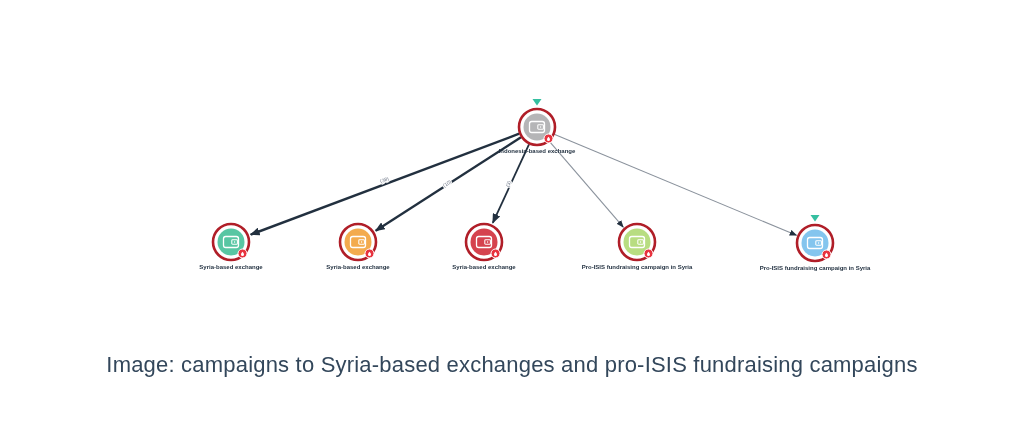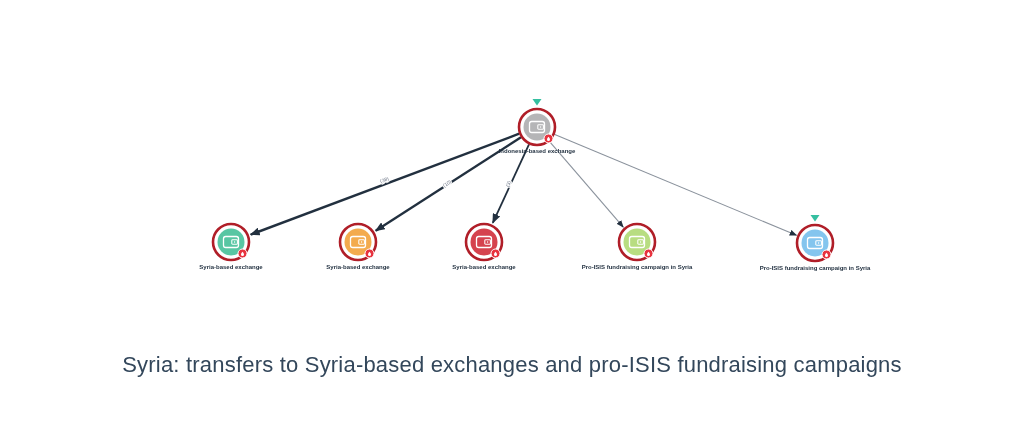--- a/index.html
+++ b/index.html
@@ -136,13 +136,13 @@
       <rect class="wallet-rect" x="-7.5" y="-5.5" width="15" height="11" rx="2.2"></rect>
       <rect class="wallet-card" x="0.8" y="-2.2" width="5.6" height="4.4" rx="0.8"></rect>
       <circle class="wallet-dot" cx="3.6" cy="0" r="0.7"></circle>
     </g>
     <circle class="badge" cx="11.5" cy="11.5" r="4.5" fill="#e8333f"></circle>
     <path class="badge-glyph" transform="translate(11.5,11.7)" d="M0,-2 C0.9,-0.9 1.5,-0.2 1.5,0.7 A1.5,1.6 0 1 1 -1.5,0.7 C-1.5,-0.2 -0.9,-0.9 0,-2 Z"></path>
     <text class="node-label" y="27">Pro-ISIS fundraising campaign in Syria</text>
   </g>
 </svg>
 
-<div class="caption">Syria: transfers to Syria-based exchanges and pro-ISIS fundraising campaigns</div>
+<div class="caption">Image: campaigns to Syria-based exchanges and pro-ISIS fundraising campaigns</div>
 
 </body></html>

